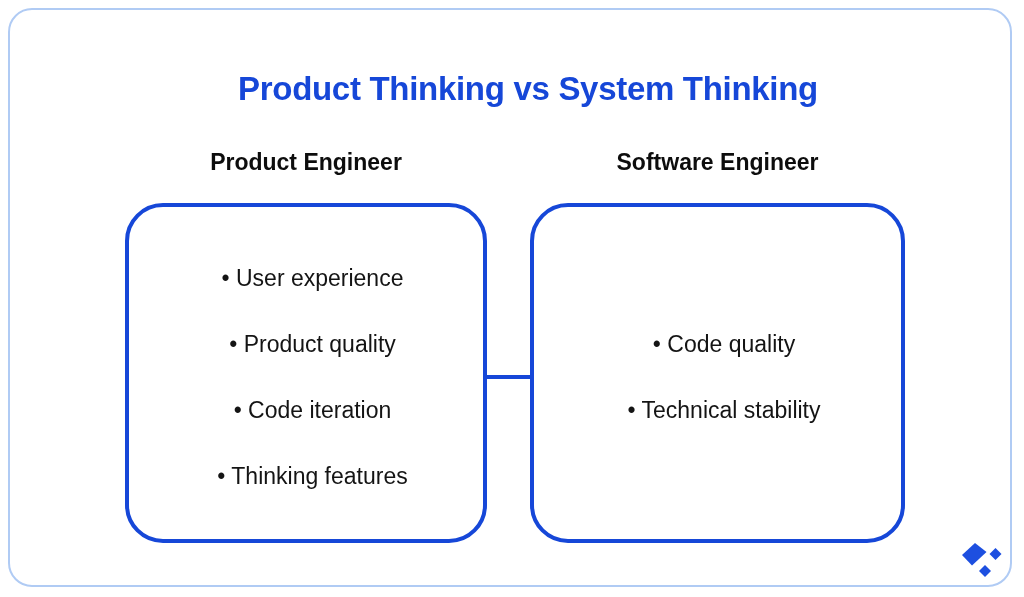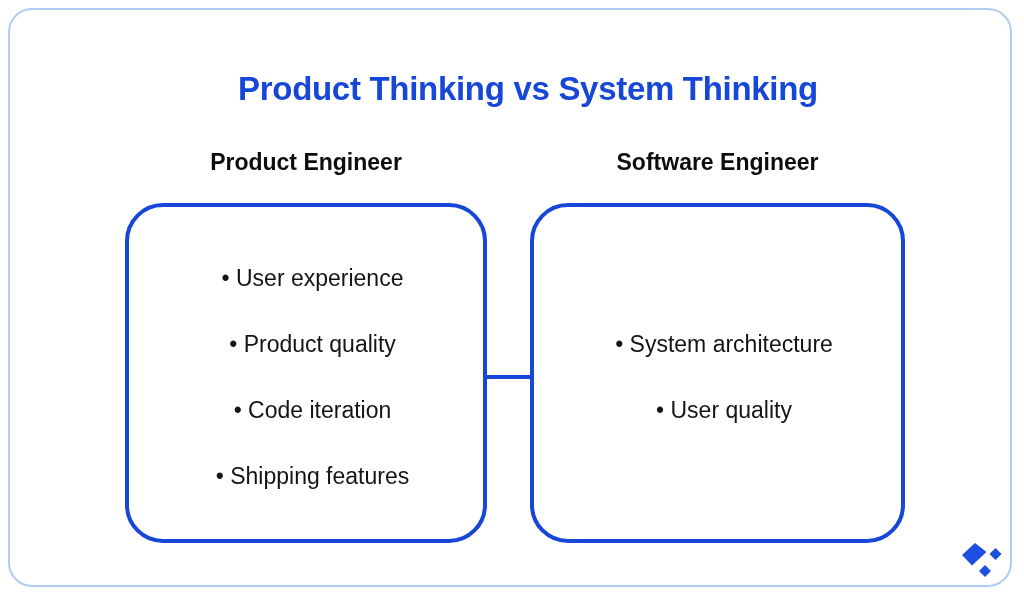--- a/index.html
+++ b/index.html
@@ -104,30 +104,30 @@
 
   <div class="col-header left">Product Engineer</div>
 
   <div class="col-header right">Software Engineer</div>
 
   <div class="box left-box">
     <ul class="bullets">
         <li>• User experience</li>
         <li>• Product quality</li>
         <li>• Code iteration</li>
-        <li>• Shipping features</li>
+        <li>• Thinking features</li>
       </ul>
   </div>
 
   <div class="connector"></div>
 
   <div class="box right-box">
     <ul class="bullets">
-        <li>• System architecture</li>
-        <li>• User quality</li>
+        <li>• Code quality</li>
+        <li>• Technical stability</li>
       </ul>
   </div>
 
   <svg class="logo" viewBox="0 0 44 40" xmlns="http://www.w3.org/2000/svg">
     <polygon points="15,3 26.5,12 12,25.5 2,15" fill="#1d4fe0"></polygon>
     <polygon points="35.5,8 41.5,14 35.5,20 29.5,14" fill="#1d4fe0"></polygon>
     <polygon points="25,25 31,31 25,37 19,31" fill="#1d4fe0"></polygon>
   </svg>
 </div>
 

